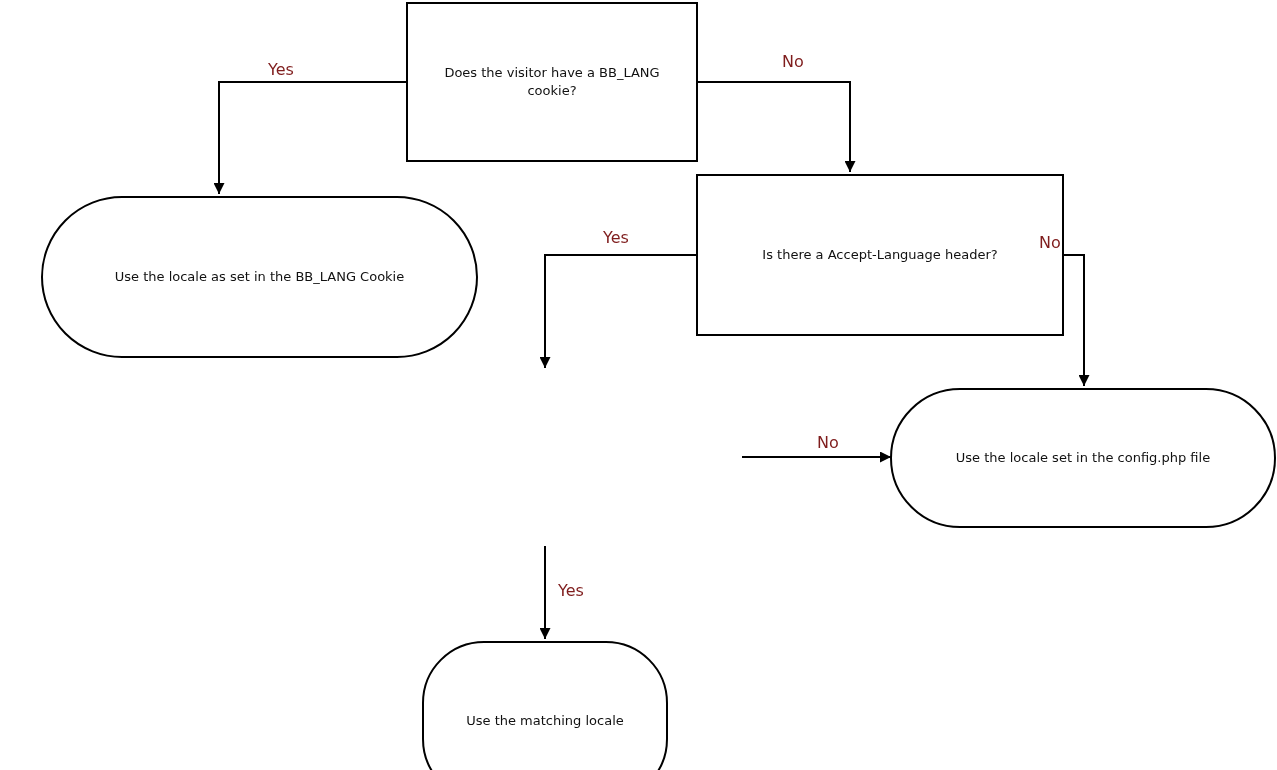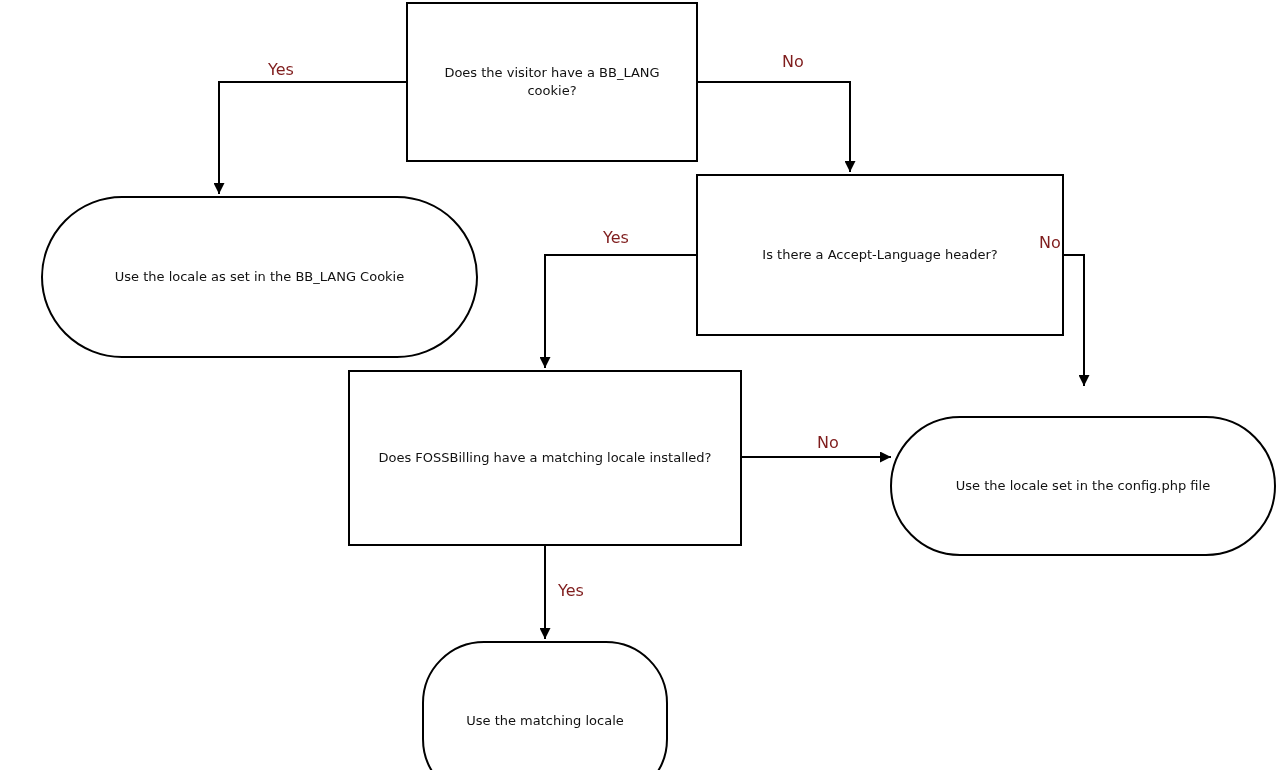--- a/index.html
+++ b/index.html
@@ -29,21 +29,21 @@
     text-align: center;
     border: 2px solid #000000;
     background: #ffffff;
     color: #111111;
     font-size: 13px;
     line-height: 1.35;
     padding: 0 16px;
   }
   .node.decision { border-radius: 0; }
   .node.terminal-l { border-radius: 81px; }
-  .node.terminal-r { border-radius: 70px; margin-top: 28px; }
+  .node.terminal-r { border-radius: 70px; }
   .node.terminal-b { border-radius: 62px; }
   .edge-label {
     position: absolute;
     transform: translate(-50%, -50%);
     font-size: 16px;
     color: #7f1d1d;
     white-space: nowrap;
     background: transparent;
   }
 </style>
@@ -71,23 +71,20 @@
   </div>
 
   <div class="node terminal-l" style="left:1px; top:196px; width:437px; height:162px;margin-left:40px;">
     <span>Use the locale as set in the BB_LANG Cookie</span>
   </div>
 
   <div class="node decision" style="left:696px; top:174px; width:368px; height:162px;">
     <span>Is there a Accept-Language header?</span>
   </div>
 
-  <div class="node decision" style="left:348px; top:370px; width:394px; height:176px;">
-    <span>Does FOSSBilling have a matching locale installed?</span>
-  </div>
 
   <div class="node terminal-r" style="left:890px; top:388px; width:386px; height:140px;">
     <span>Use the locale set in the config.php file</span>
   </div>
 
   <div class="node terminal-b" style="left:422px; top:641px; width:246px; height:160px;">
     <span>Use the matching locale</span>
   </div>
 
   <div class="edge-label" style="left:281px; top:69px;">Yes</div>

